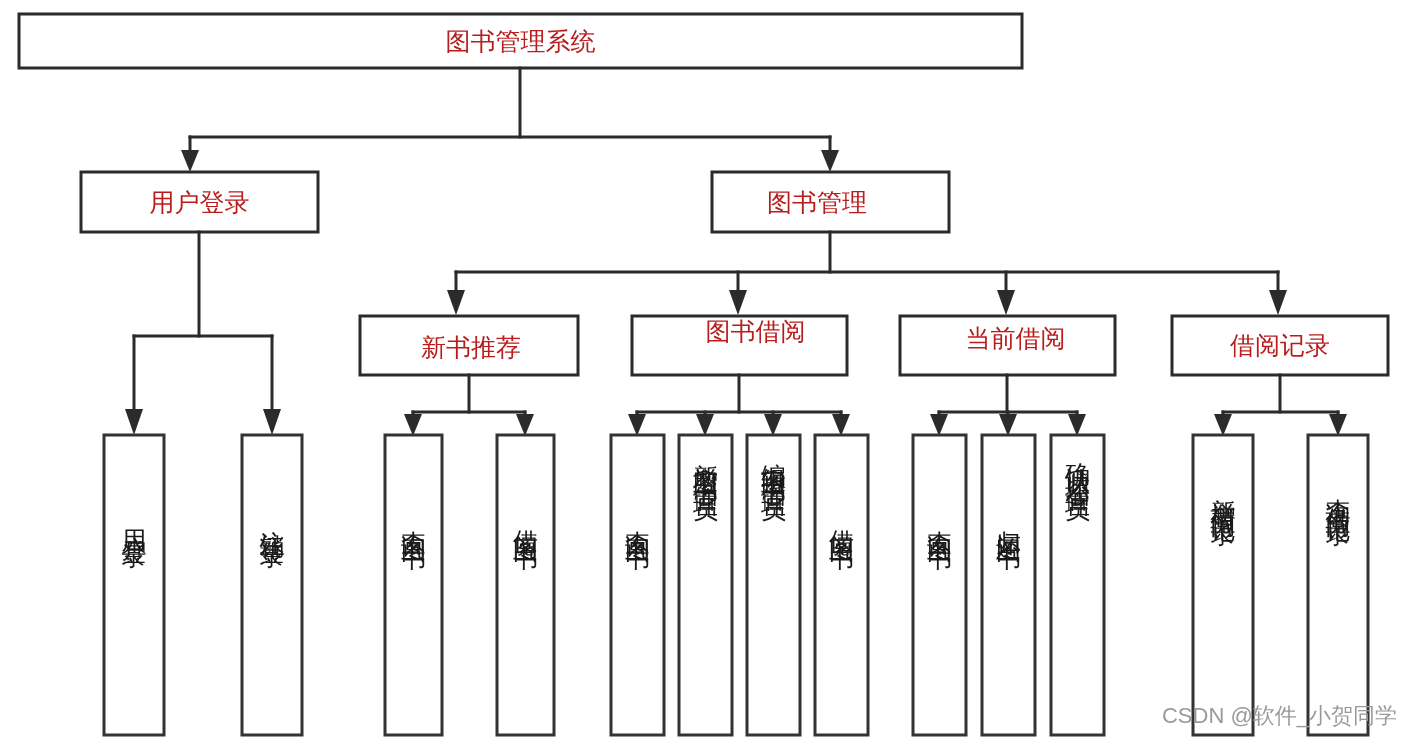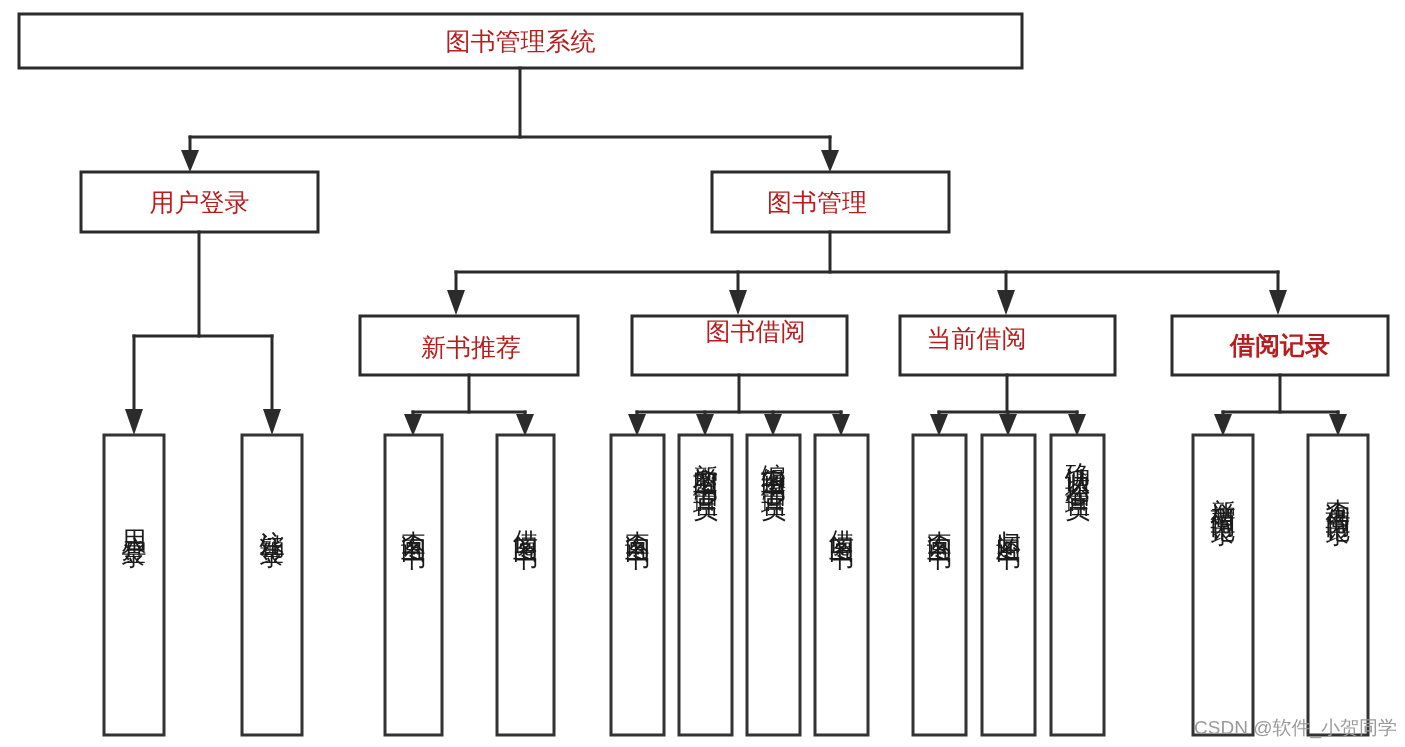--- a/index.html
+++ b/index.html
@@ -72,23 +72,23 @@
   }
   .htext {
     font-family: "Liberation Sans", "DejaVu Sans", sans-serif;
     font-size: 25px;
     color: #b91c1c;
     white-space: nowrap;
   }
   .watermark {
     position: absolute;
     right: 8px;
-    bottom: 6px;
-    font-family: "Liberation Sans", "DejaVu Sans", sans-serif;
-    font-size: 19px;
+    bottom: 16px;
+    font-family: "Liberation Sans", "DejaVu Sans", sans-serif;
+    font-size: 22px;
     color: #9a9a9a;
     white-space: nowrap;
     pointer-events: none;
   }
 </style>
 </head>
 <body>
 
 <div id="diagram-root">
 
@@ -191,24 +191,24 @@
   </div>
   <div class="htext-wrap" style="left:712px; top:172px; width:210px; height:60px;">
     <span class="htext">图书管理</span>
   </div>
   <div class="htext-wrap" style="left:362px; top:316px; width:218px; height:62px;">
     <span class="htext">新书推荐</span>
   </div>
   <div class="htext-wrap" style="left:632px; top:302px; width:215px; height:59px;padding-left:16px;">
     <span class="htext">图书借阅</span>
   </div>
-  <div class="htext-wrap" style="left:869px; top:316px; width:215px; height:44px;">
+  <div class="htext-wrap" style="left:908px; top:316px; width:215px; height:44px;">
     <span class="htext">当前借阅</span>
   </div>
-  <div class="htext-wrap" style="left:1172px; top:316px; width:216px; height:59px;font-weight:bold;">
+  <div class="htext-wrap" style="left:1172px; top:316px; width:216px; height:59px;">
     <span class="htext">借阅记录</span>
   </div>
 
   <div class="vtext-wrap" style="left:104px; top:510px; width:60px; height:225px;">
     <span class="vtext">用户登录</span>
   </div>
   <div class="vtext-wrap" style="left:242px; top:510px; width:60px; height:225px;">
     <span class="vtext">注销登录</span>
   </div>
 

